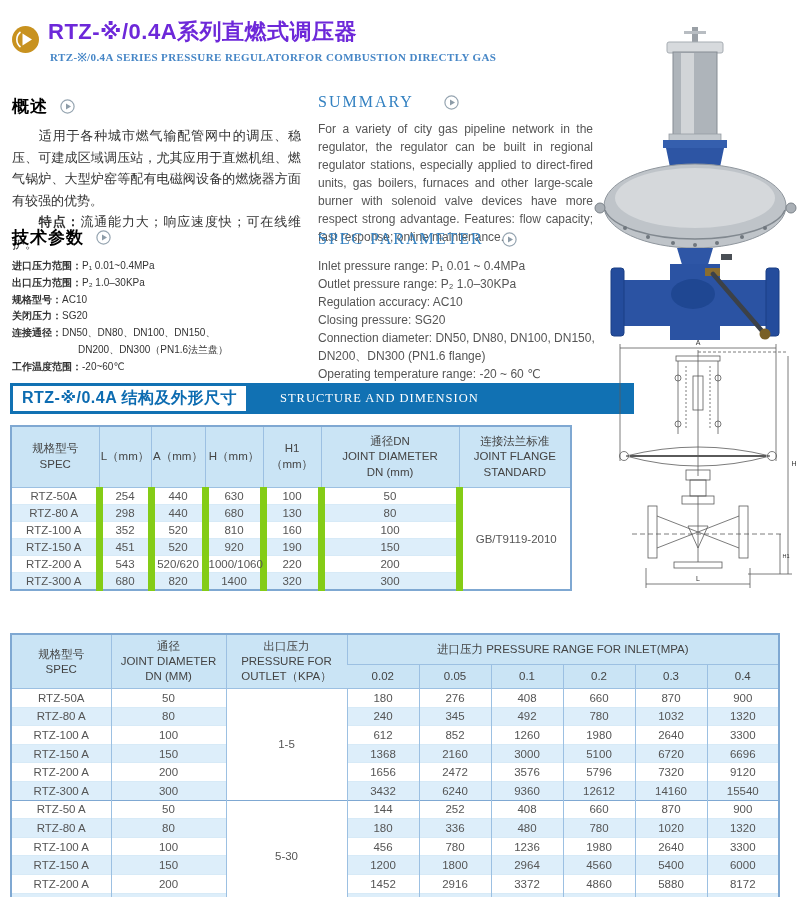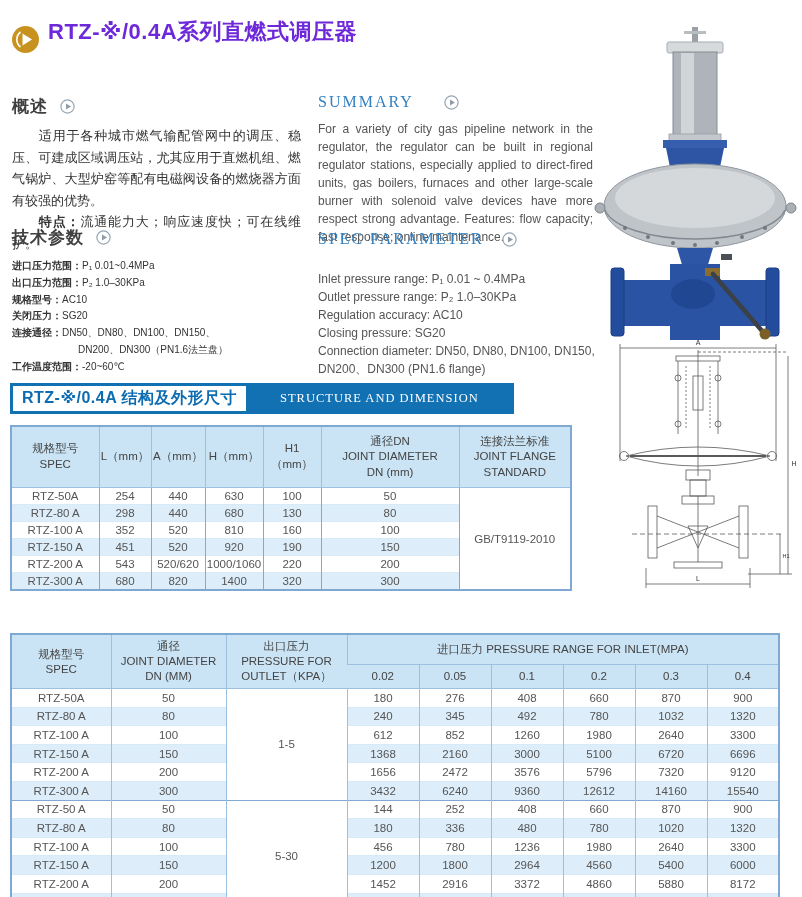--- a/index.html
+++ b/index.html
@@ -7,57 +7,57 @@
         font-family:"Liberation Sans","DejaVu Sans",sans-serif;color:#333;}
 
   
   .hdr-icon{position:absolute;left:12px;top:26px;width:27px;height:27px;}
   .page-title{position:absolute;left:48px;top:17px;font-size:22px;font-weight:bold;color:#6d28d9;letter-spacing:0.5px;}
   .page-subtitle{position:absolute;left:50px;top:49px;font-family:"Liberation Serif","DejaVu Serif",serif;
                  font-weight:bold;font-size:11px;color:#4686c6;letter-spacing:0.4px;}
 
   
   .sec-head{display:flex;align-items:center;}
-  .sec-head .cn{font-size:17px;font-weight:bold;color:#404040;letter-spacing:1px;}
+  .sec-head .cn{font-size:17px;font-weight:bold;color:#000000;letter-spacing:1px;}
   .sec-head .en{font-family:"Liberation Serif","DejaVu Serif",serif;font-size:16px;color:#3381c1;letter-spacing:2px;}
   .sec-icon{margin-left:12px;flex:0 0 auto;}
 
   
   .overview{position:absolute;left:12px;top:95px;width:289px;}
   .overview .body{margin-top:7px;font-size:13px;line-height:21.5px;text-align:justify;color:#333;}
   .overview .body .ind{display:inline-block;width:2em;}
   .feat-label{font-weight:bold;}
   .tech{position:absolute;left:12px;top:226px;width:289px;}
   .tech .lines{margin-top:9px;font-size:10px;line-height:16.8px;color:#333;}
   .tech .lines .lab{font-weight:bold;}
   .tech .lines .cont{padding-left:66px;}
 
   .summary{position:absolute;left:318px;top:93px;width:275px;}
   .summary .body{margin-top:9px;font-size:12px;line-height:18px;text-align:justify;color:#555;}
   .specp{position:absolute;left:318px;top:230px;width:281px;}
-  .specp .lines{margin-top:22px;font-size:12px;line-height:18px;color:#555;}
-
-  
-  .band{position:absolute;left:10px;width:504px;height:31px;background:#1171b3;display:flex;align-items:center;}
+  .specp .lines{margin-top:9px;font-size:12px;line-height:18px;color:#555;}
+
+  
+  .band{position:absolute;left:10px;width:624px;height:31px;background:#1171b3;display:flex;align-items:center;}
   .band-label{position:absolute;left:3px;top:3px;bottom:3px;background:#ffffff;display:flex;align-items:center;
               padding:0 9px;font-size:16px;font-weight:bold;color:#0d6cb1;white-space:nowrap;letter-spacing:0.5px;}
   .band-en{color:#ffffff;font-family:"Liberation Serif","DejaVu Serif",serif;font-size:12.5px;letter-spacing:1px;white-space:nowrap;}
   .band1{top:383px;}  .band1 .band-en{margin-left:270px;}
   .band2{top:597px;}  .band2 .band-en{margin-left:340px;}
 
   
   table{border-collapse:collapse;table-layout:fixed;}
   th,td{text-align:center;vertical-align:middle;}
   .pre{white-space:pre-line;}
 
   .dim-table{position:absolute;left:10px;top:425px;width:560px;border:2px solid #7fa8d2;background:#fff;}
   .dim-table th{background:#cae4f5;font-weight:normal;font-size:11.5px;color:#444;height:56px;
                 line-height:1.35;border-left:1px solid #9cc0e2;border-bottom:1px solid #9cc0e2;padding:2px 1px;}
   .dim-table th:first-child{border-left:none;}
-  .dim-table td{font-size:11.5px;color:#555;height:16px;padding:0;border-left:1px solid #84cc16;
+  .dim-table td{font-size:11.5px;color:#555;height:16px;padding:0;border-left:7px solid #84cc16;
                 border-top:1px solid #d7eaf7;}
   .dim-table td:first-child{border-left:none;}
   .dim-table tbody tr:first-child td{border-top:none;}
   .dim-table tbody tr:nth-child(even) td{background:#ddeefa;}
   .dim-table td.flange-cell{background:#fff;}
 
   .flow-table{position:absolute;left:10px;top:633px;width:768px;border:2px solid #7fa8d2;background:#fff;}
   .flow-table th{background:#cae4f5;font-weight:normal;font-size:11.5px;color:#444;line-height:1.3;
                  border-left:1px solid #9cc0e2;border-bottom:1px solid #9cc0e2;padding:2px 1px;}
   .flow-table th:first-child{border-left:none;}
@@ -79,20 +79,21 @@
 <body>
 
 <div class="page">
 
   <svg class="hdr-icon" viewBox="0 0 27 27">
     <circle cx="13.5" cy="13.5" r="13.5" fill="#c8921f"></circle>
     <path d="M8.5,6 A9.5,9.5 0 0 0 8.5,21" fill="none" stroke="#ffffff" stroke-width="1.6"></path>
     <path d="M10.5,7.5 L20,13.5 L10.5,19.5 Z" fill="#ffffff"></path>
   </svg>
   <div class="page-title">RTZ-※/0.4A系列直燃式调压器</div>
+  <div class="page-subtitle">RTZ-※/0.4A SERIES PRESSURE REGULATORFOR COMBUSTION DIRECTLY GAS</div>
 
   <div class="overview">
     <div class="sec-head">
       <span class="cn">概述</span>
       <svg class="sec-icon" width="15" height="15" viewBox="0 0 15 15">
         <circle cx="7.5" cy="7.5" r="6.6" fill="none" stroke="#96a5b1" stroke-width="1.2"></circle>
         <path d="M6,4.6 L11,7.5 L6,10.4 Z" fill="#8d9ca8"></path>
       </svg>
     </div>
     <div class="body">
@@ -138,20 +139,21 @@
         <circle cx="7.5" cy="7.5" r="6.6" fill="none" stroke="#96a5b1" stroke-width="1.2"></circle>
         <path d="M6,4.6 L11,7.5 L6,10.4 Z" fill="#8d9ca8"></path>
       </svg>
     </div>
     <div class="lines">
       <div>Inlet pressure range: P₁  0.01 ~ 0.4MPa</div>
       <div>Outlet pressure range: P₂  1.0–30KPa</div>
       <div>Regulation accuracy: AC10</div>
       <div>Closing pressure: SG20</div>
       <div>Connection diameter: DN50, DN80, DN100,  DN150, DN200、DN300 (PN1.6 flange)</div>
+      <div>Operating temperature range: -20 ~ 60 ℃</div>
     </div>
   </div>
 
   <svg class="product-photo" width="205" height="318" viewBox="0 0 205 318">
     <rect x="99" y="5" width="6" height="17" fill="#9aa0a6"></rect>
     <rect x="91" y="9" width="22" height="3" fill="#b8bdc2"></rect>
     <rect x="74" y="20" width="56" height="11" rx="2" fill="#d7dadd" stroke="#a7adb3" stroke-width="1"></rect>
     <rect x="80" y="30" width="44" height="84" fill="#aeb4ba" stroke="#858c93" stroke-width="1"></rect>
     <rect x="88" y="31" width="13" height="82" fill="#d2d5d8"></rect>
     <rect x="76" y="112" width="52" height="7" fill="#c3c8cd" stroke="#979da3" stroke-width="0.8"></rect>

